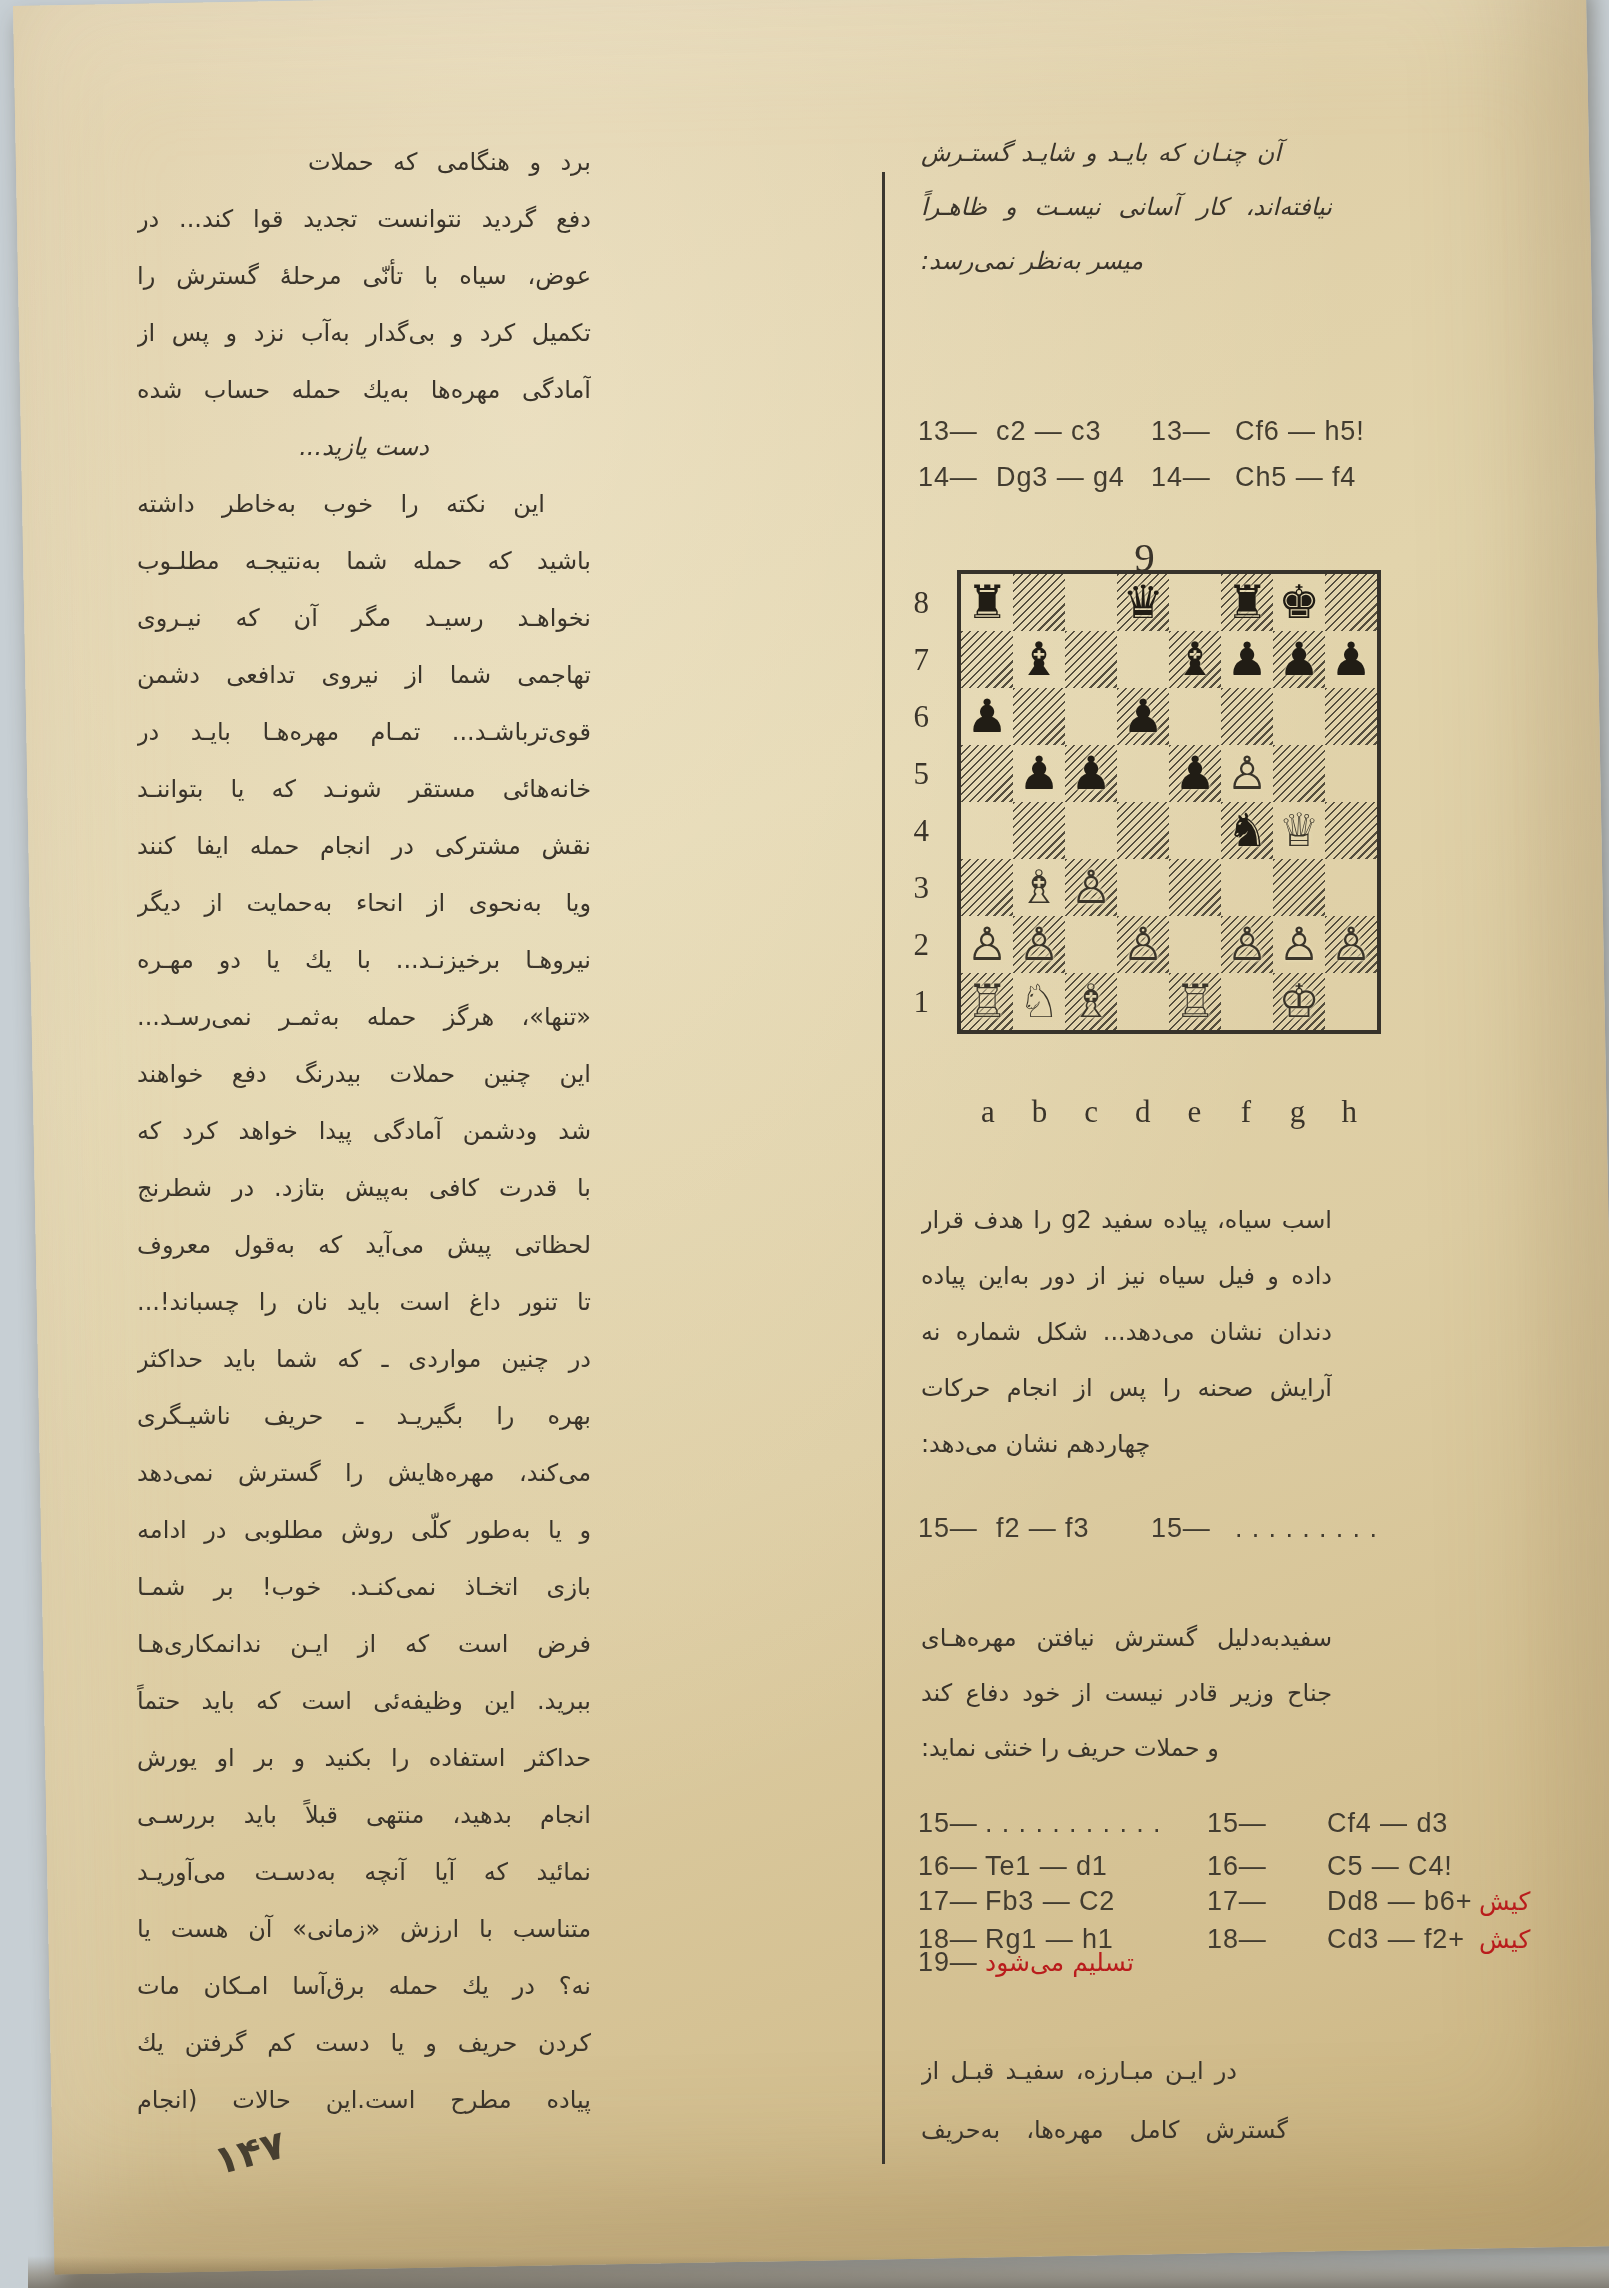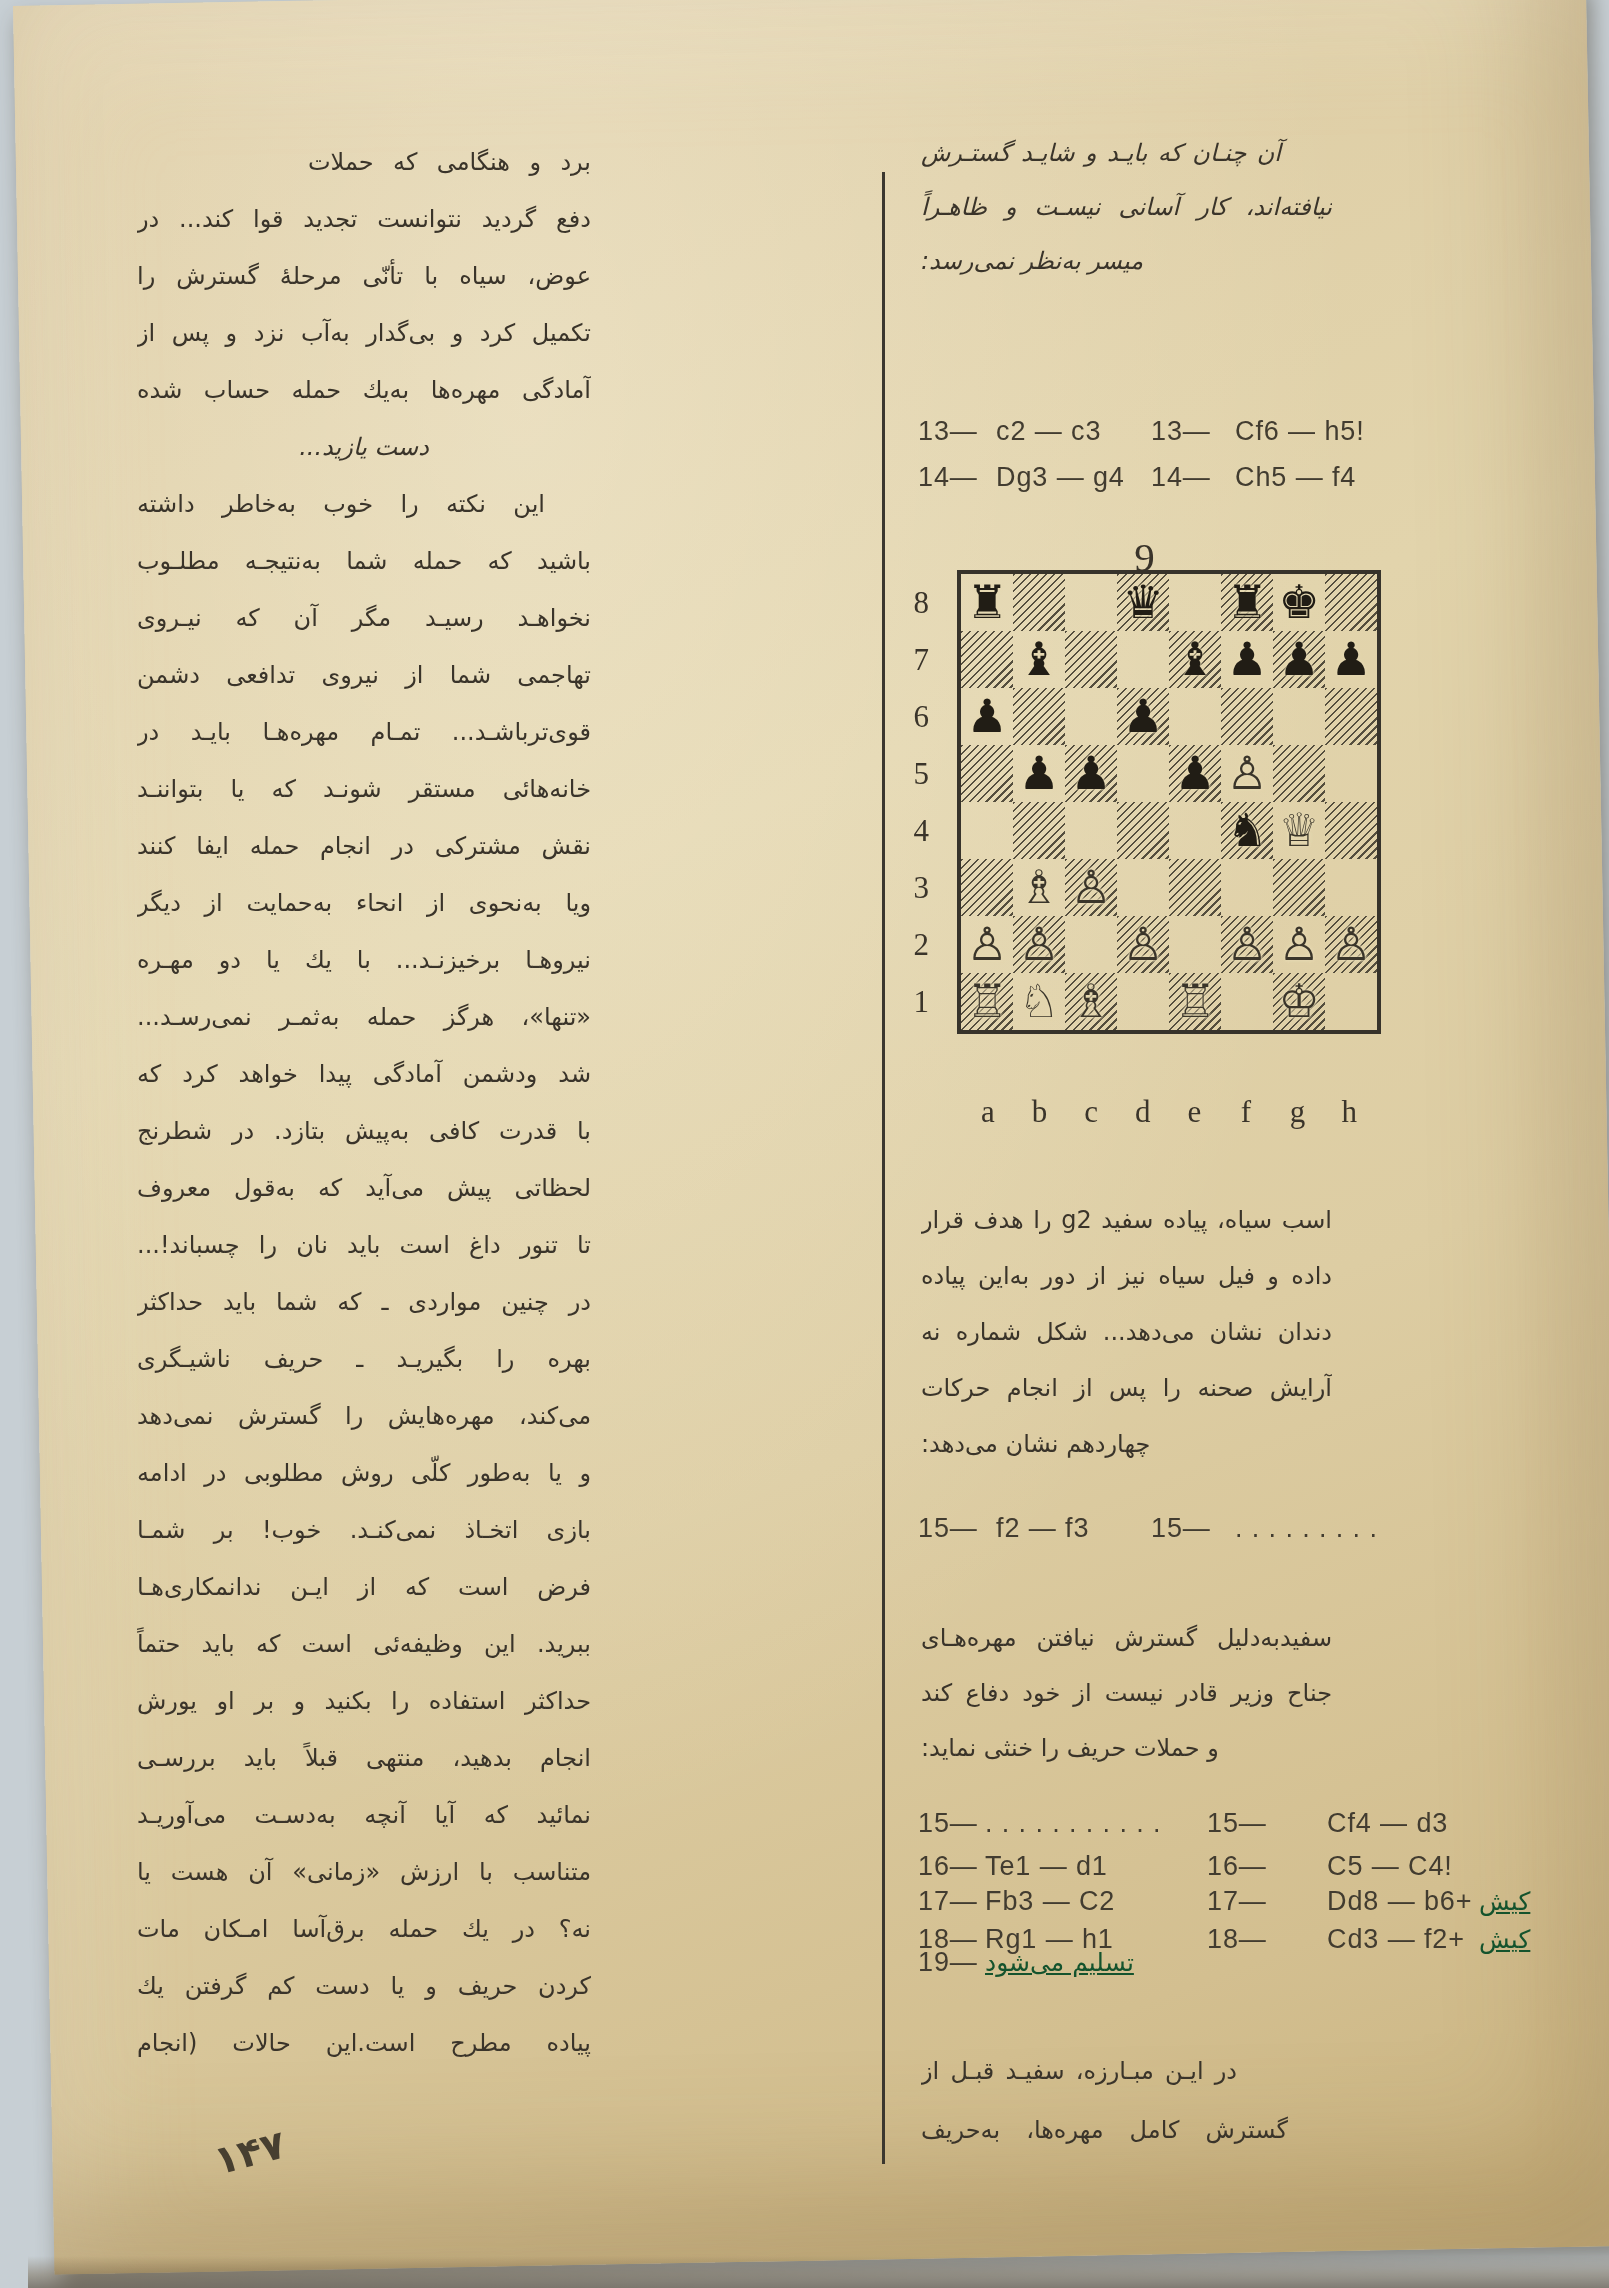--- a/index.html
+++ b/index.html
@@ -42,21 +42,21 @@
 
   
   .mtable{position:absolute;color:#423c30;font-family:"Liberation Sans","DejaVu Sans",sans-serif;}
   .mrow{position:absolute;left:0;width:683px;height:42px;}
   .mrow span{position:absolute;top:0;white-space:nowrap;font-size:27px;line-height:37px;letter-spacing:0.9px;}
   .mt1{left:918px;}
   .mt1 .p1x{left:0;} .mt1 .p2x{left:78px;} .mt1 .p3x{left:233px;} .mt1 .p4x{left:317px;}
   .mt3{left:918px;top:1805px;}
   .mt3 .p1x{left:0;} .mt3 .p2x{left:67px;} .mt3 .p3x{left:289px;} .mt3 .p4x{left:409px;} .mt3 .p5x{left:561px;}
   .fam{font-family:"DejaVu Sans",sans-serif !important;font-size:25px !important;direction:rtl;
-       color:#14532d;letter-spacing:0 !important;text-decoration:underline;}
+       color:#b91c1c;letter-spacing:0 !important;}
 
   
   .figlabel{position:absolute;left:1089px;top:533px;width:111px;text-align:center;
             font-family:"Liberation Serif",serif;font-size:41px;color:#3a342a;}
   .board{position:absolute;left:957px;top:570px;display:grid;
          grid-template-columns:repeat(8,52px);grid-auto-rows:57px;
          border:4.6px solid #37332b;background:transparent;}
   .sq{position:relative;width:52px;height:57px;}
   .sq.dark{background:repeating-linear-gradient(135deg,rgba(77,71,56,.95) 0 1.7px,rgba(0,0,0,0) 1.7px 5.7px);}
   .piece{display:block;text-align:center;font-size:46px;line-height:57px;
@@ -97,20 +97,21 @@
           <div class="jl">این نکته را خوب به‌خاطر داشته</div>
           <div class="jl">باشید که حمله شما به‌نتیجـه مطلـوب</div>
           <div class="jl">نخواهـد رسیـد مگر آن که نیـروی</div>
           <div class="jl">تهاجمی شما از نیروی تدافعی دشمن</div>
           <div class="jl">قوی‌ترباشـد... تمـام مهره‌هـا بایـد در</div>
           <div class="jl">خانه‌هائی مستقر شونـد که یا بتواننـد</div>
           <div class="jl">نقش مشترکی در انجام حمله ایفا کنند</div>
           <div class="jl">ویا به‌نحوی از انحاء به‌حمایت از دیگر</div>
           <div class="jl">نیروهـا برخیزنـد... با یك یا دو مهـره</div>
           <div class="jl">«تنها»، هرگز حمله به‌ثمـر نمی‌رسـد...</div>
+          <div class="jl">این چنین حملات بیدرنگ دفع خواهند</div>
           <div class="jl">شد ودشمن آمادگی پیدا خواهد کرد که</div>
           <div class="jl">با قدرت کافی به‌پیش بتازد. در شطرنج</div>
           <div class="jl">لحظاتی پیش می‌آید که به‌قول معروف</div>
           <div class="jl">تا تنور داغ است باید نان را چسباند!...</div>
           <div class="jl">در چنین مواردی ـ که شما باید حداکثر</div>
           <div class="jl">بهره را بگیریـد ـ حریف ناشیـگری</div>
           <div class="jl">می‌کند، مهره‌هایش را گسترش نمی‌دهد</div>
           <div class="jl">و یا به‌طور کلّی روش مطلوبی در ادامه</div>
           <div class="jl">بازی اتخـاذ نمی‌کنـد. خوب! بر شمـا</div>
           <div class="jl">فرض است که از ایـن ندانمکاری‌هـا</div>

